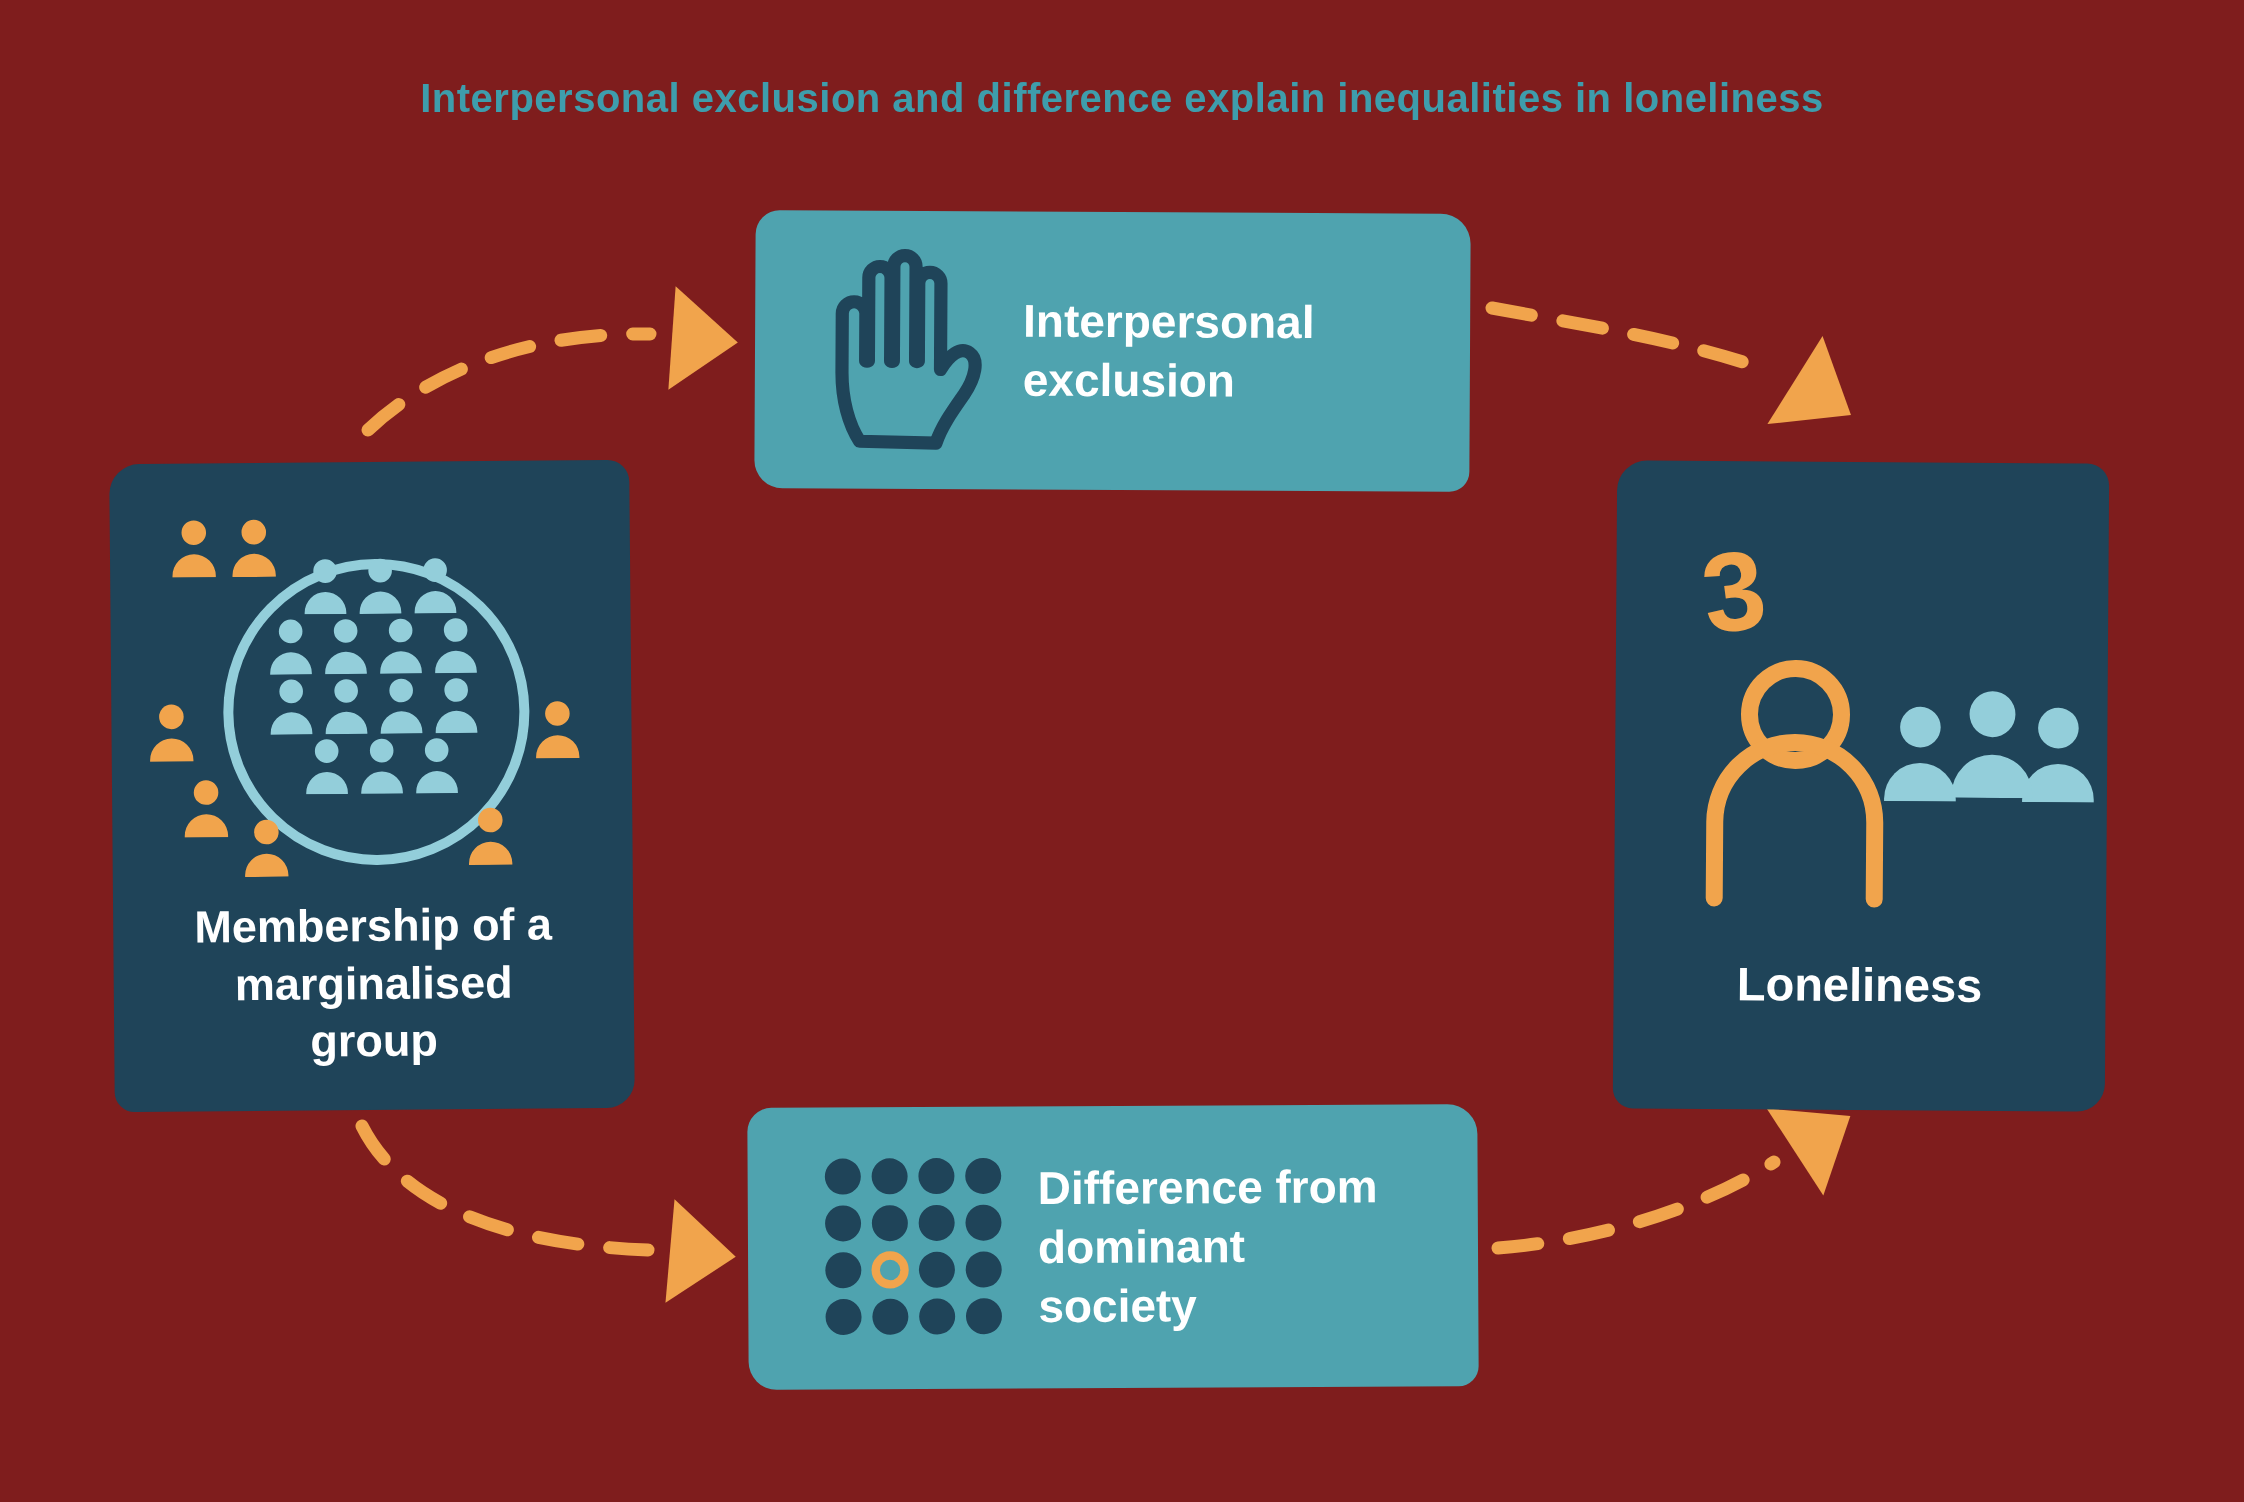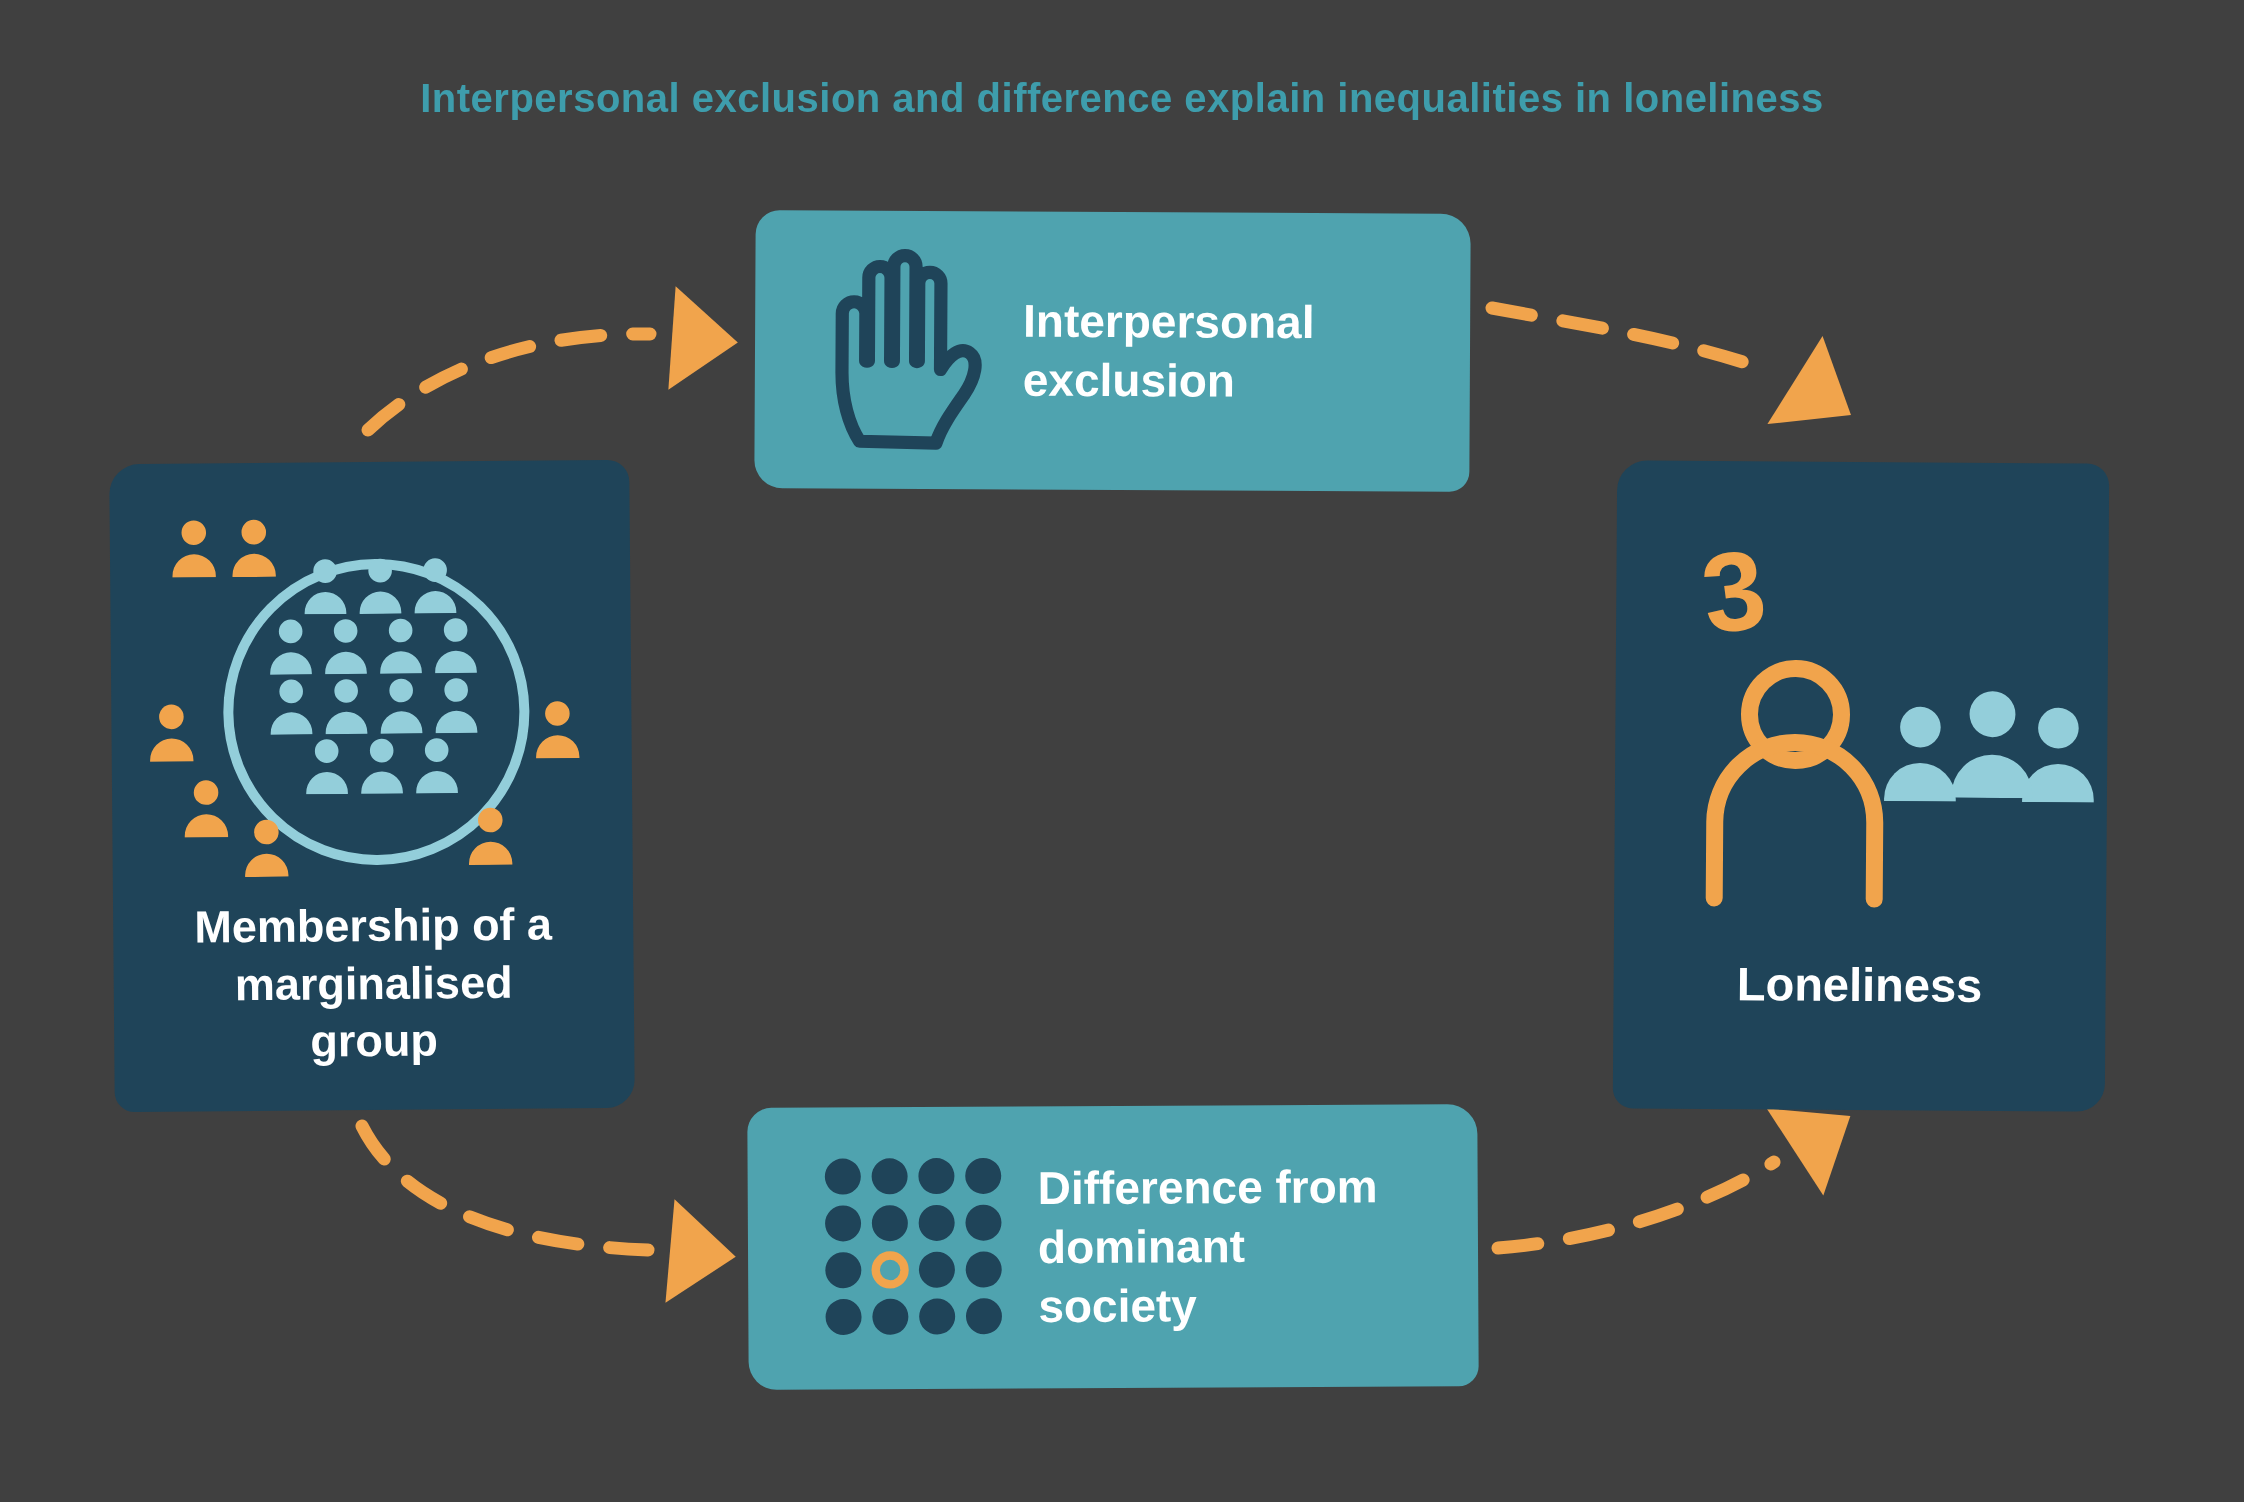--- a/index.html
+++ b/index.html
@@ -1,21 +1,21 @@
 <!DOCTYPE html>
 <html><head>
 <meta charset="utf-8">
 <style>
   html,body{margin:0;padding:0;background:#ffffff;}
   #page{
     position:relative;
     width:2244px;height:1502px;
     overflow:hidden;
     font-family:"Liberation Sans", sans-serif;
-    background:#404040;
+    background:#7f1d1d;
   }
   .title{
     position:absolute;top:76px;left:0;width:100%;
     text-align:center;
     font-size:40px;font-weight:800;letter-spacing:0.5px;
     color:#3E9DAC;
   }
   .node{position:absolute;box-sizing:border-box;}
   .node-navy{background:#1F4459;border-radius:30px 22px 28px 20px;}
   .node-teal{background:#4FA3AF;border-radius:24px 30px 20px 28px;}

